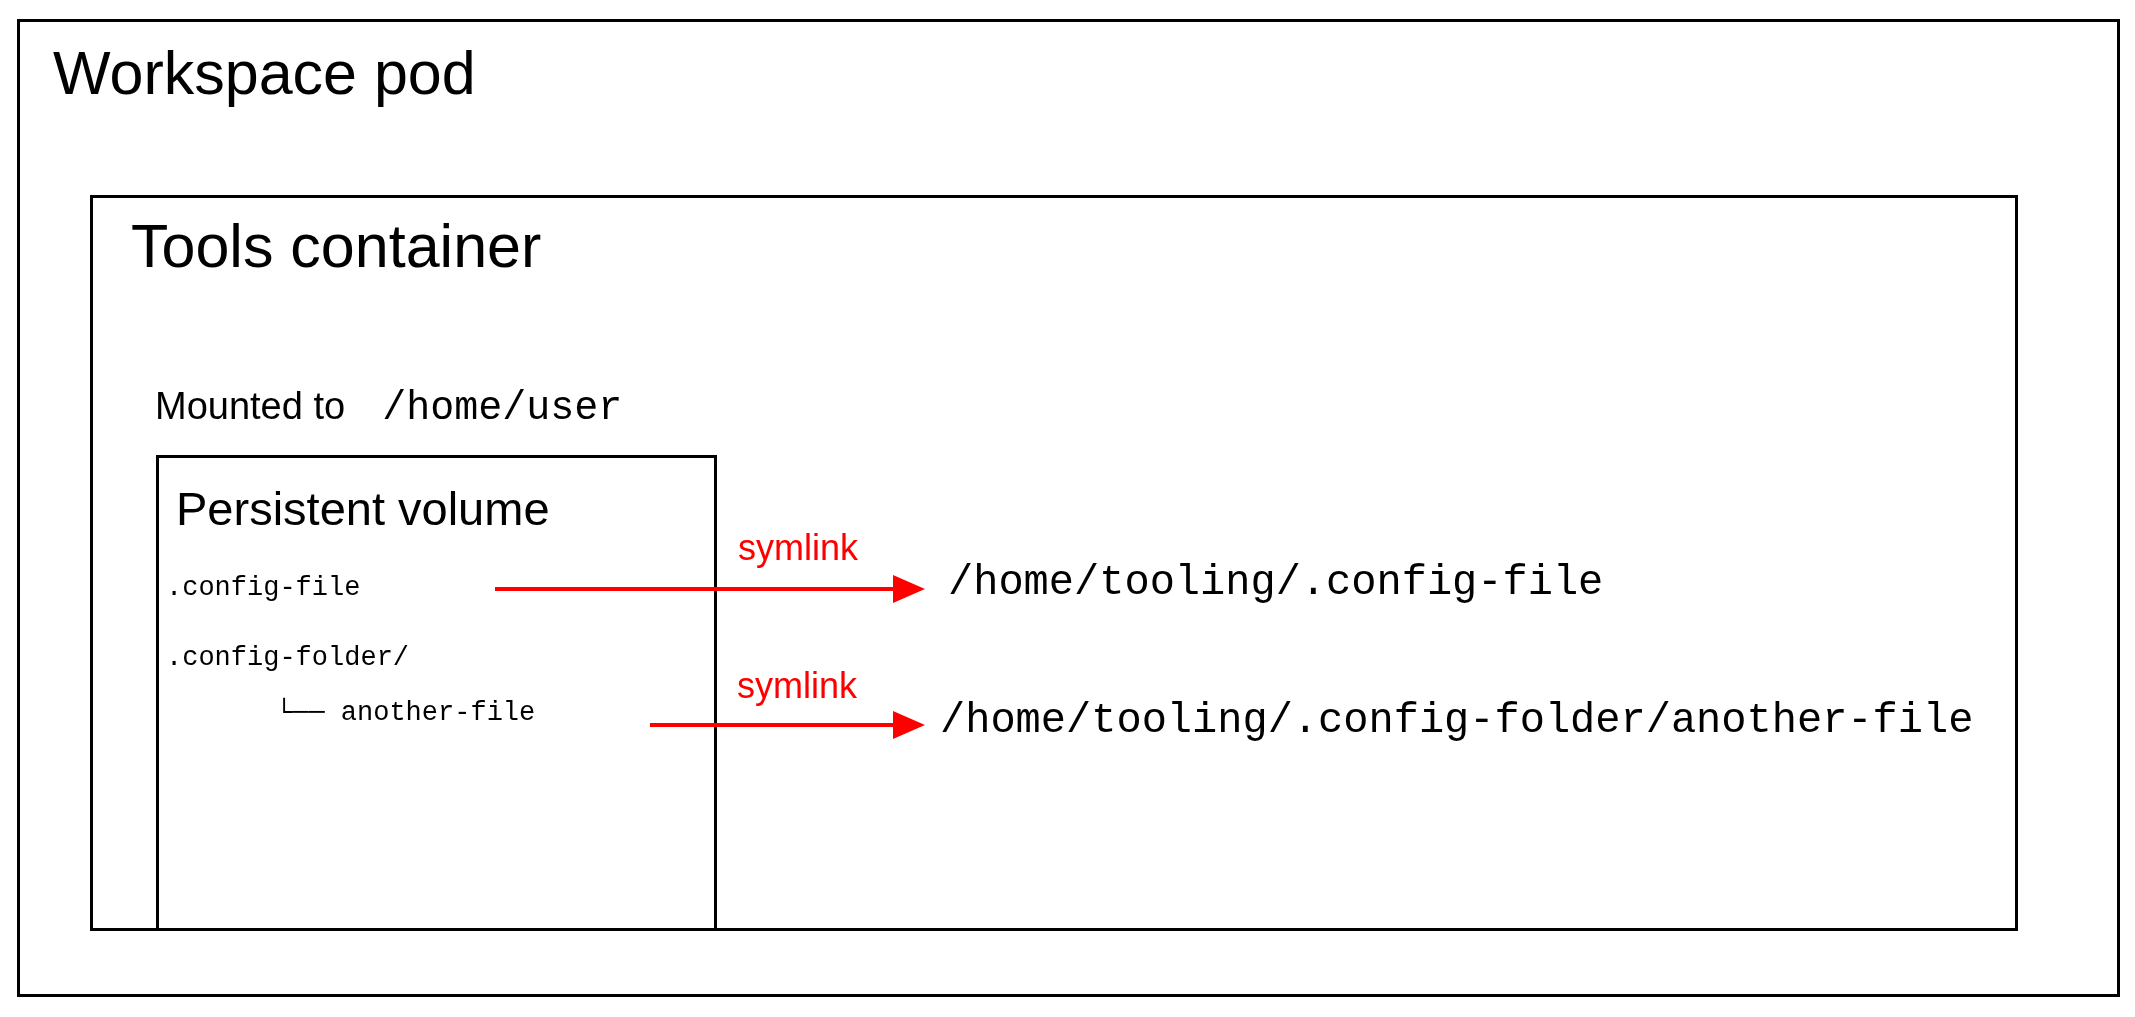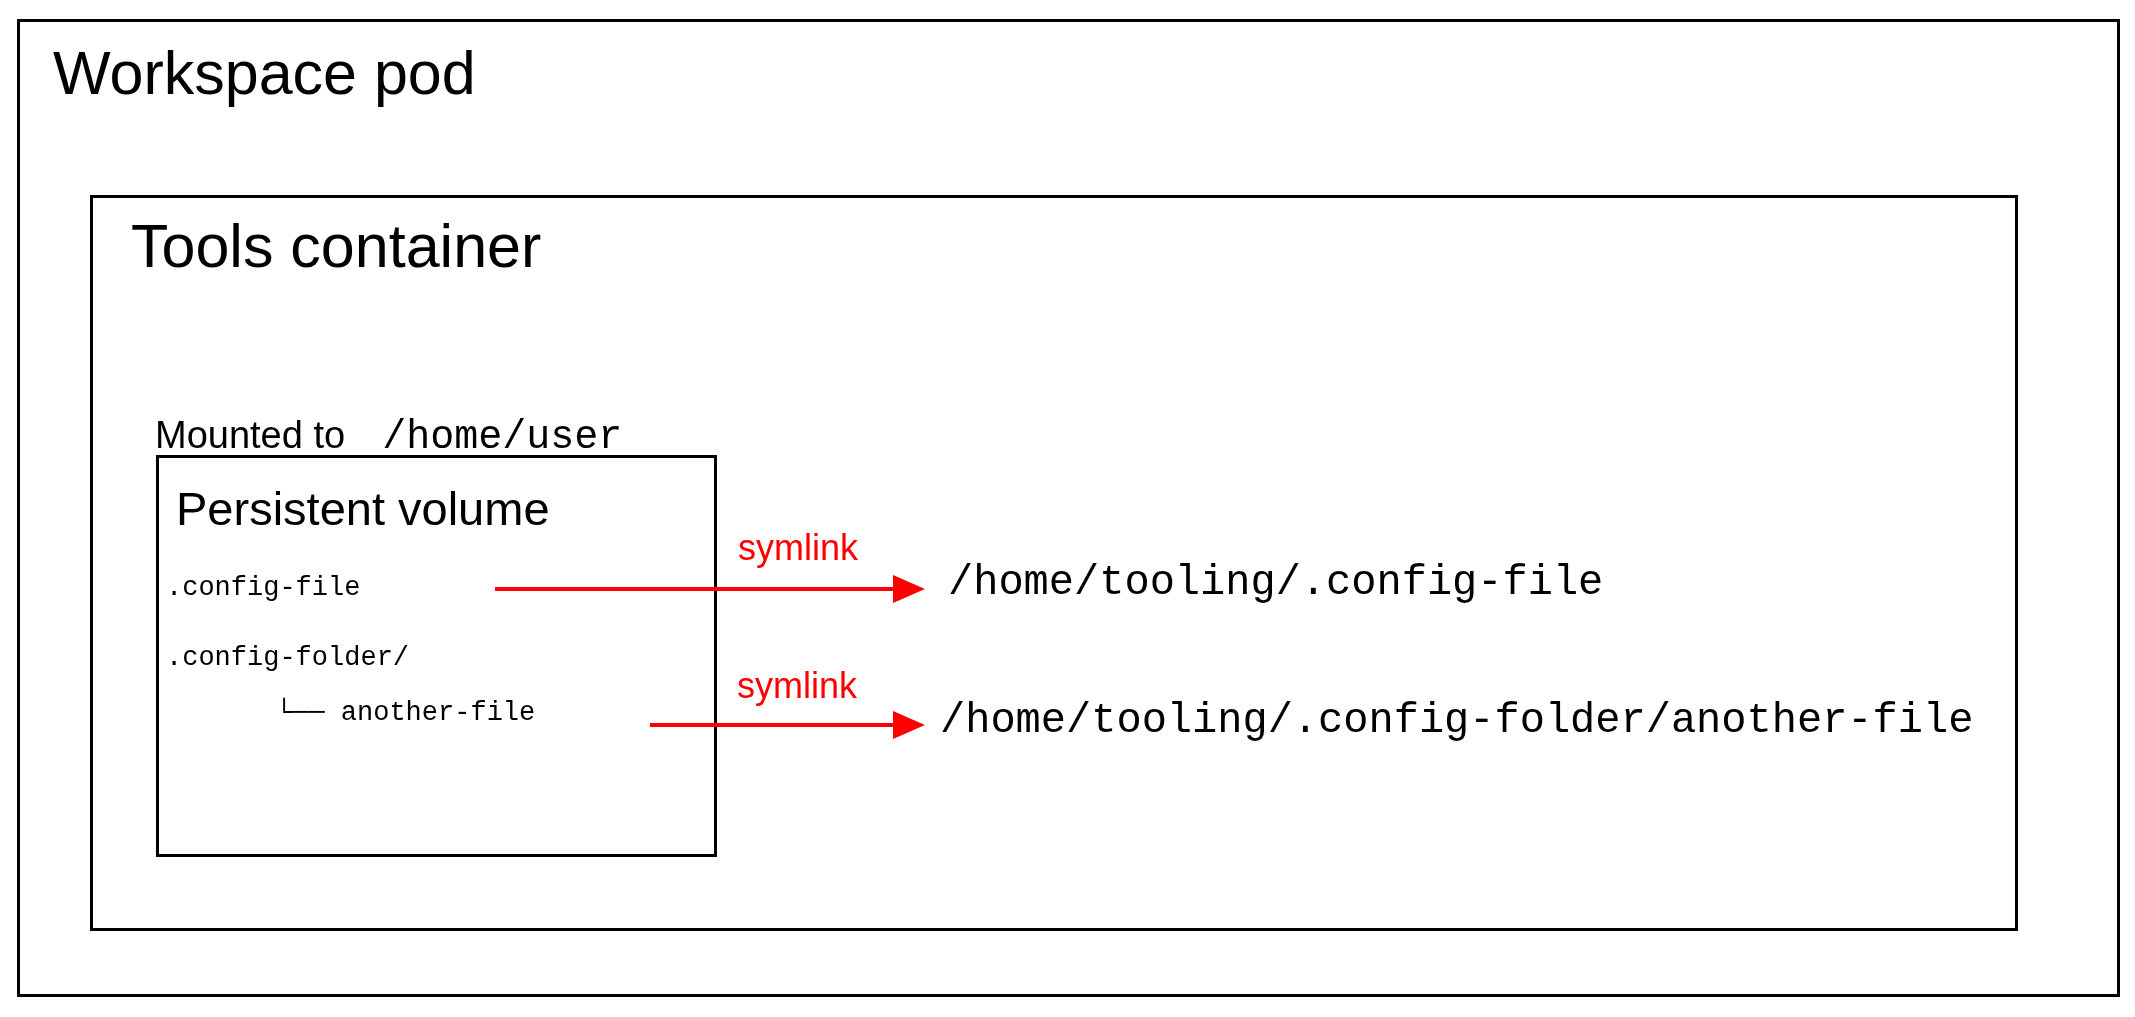--- a/index.html
+++ b/index.html
@@ -59,26 +59,26 @@
 <div class="canvas">
 
   <div class="box" style="left:17px; top:19px; width:2103px; height:978px;">
     <div class="abs title-lg" style="left:33px; top:15px;">Workspace pod</div>
 
     <div class="box" style="left:70px; top:173px; width:1928px; height:736px;">
       <div class="abs title-lg" style="left:38px; top:12px;">Tools container</div>
     </div>
   </div>
 
-  <div class="abs mount-row" style="left:155px; top:413px;text-align:right;">
+  <div class="abs mount-row" style="left:155px; top:384px;text-align:right;">
     <span class="label-sm">Mounted to</span>
     <span class="mono mono-label">/home/user</span>
   </div>
 
-  <div class="box" style="left:156px; top:455px; width:561px; height:402px;">
+  <div class="box" style="left:156px; top:455px; width:561px; height:476px;">
     <div class="abs title-md" style="left:17px; top:23px;">Persistent volume</div>
     <div class="abs mono mono-box" style="left:7px; top:114px;">.config-file</div>
     <div class="abs mono mono-box" style="left:7px; top:184px;">.config-folder/</div>
     <div class="abs mono mono-box" style="left:117px; top:239px;">└── another-file</div>
   </div>
 
   <div class="arrow-line" style="left:495px; top:587px; width:398px;"></div>
   <div class="arrow-head" style="left:893px; top:575px;"></div>
   <div class="abs symlink-label" style="left:738px; top:526px;">symlink</div>
   <div class="abs mono mono-path" style="left:948px; top:558px;">/home/tooling/.config-file</div>

